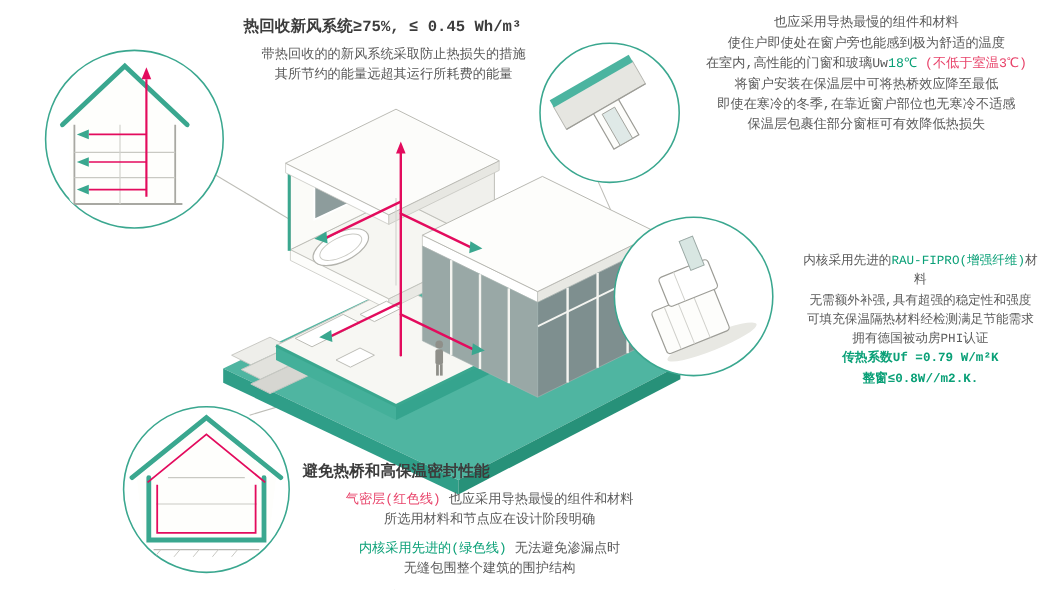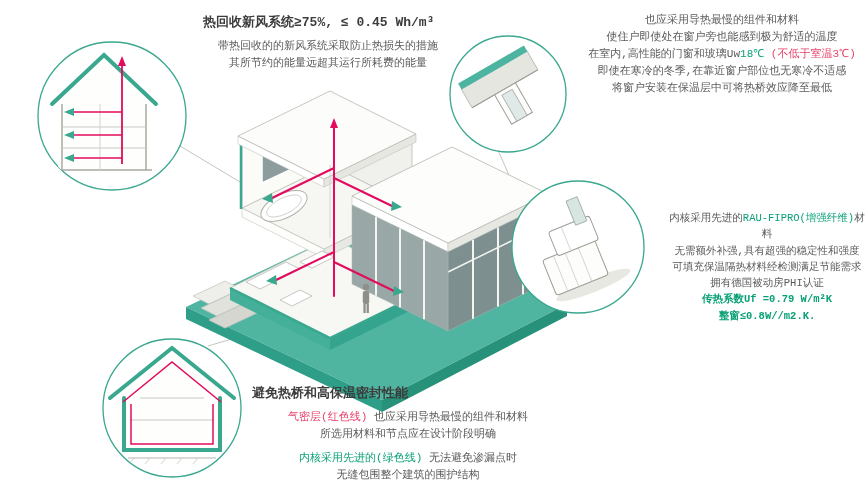--- a/index.html
+++ b/index.html
@@ -204,22 +204,23 @@
     </div>
   </div>
 
   <div class="block" style="left:584px;top:12px;width:276px;">
     <div class="body">
       <div>也应采用导热最慢的组件和材料</div>
       <div>使住户即使处在窗户旁也能感到极为舒适的温度</div>
       <div>
         <span>在室内,高性能的门窗和玻璃Uw</span><span class="t-green">18℃</span><span class="t-red"> (不低于室温3℃)</span>
       </div>
+      <div>将窗户安装在保温层中可将热桥效应降至最低</div>
       <div>即使在寒冷的冬季,在靠近窗户部位也无寒冷不适感</div>
-      <div>将窗户安装在保温层中可将热桥效应降至最低</div>
+      <div>保温层包裹住部分窗框可有效降低热损失</div>
     </div>
   </div>
 
   <div class="block rm" style="left:654px;top:210px;width:212px;">
     <div class="body">
       <div>
         <span>内核采用先进的</span><span class="label-green">RAU-FIPRO(增强纤维)</span><span>材料</span>
       </div>
       <div>无需额外补强,具有超强的稳定性和强度</div>
       <div>可填充保温隔热材料经检测满足节能需求</div>

